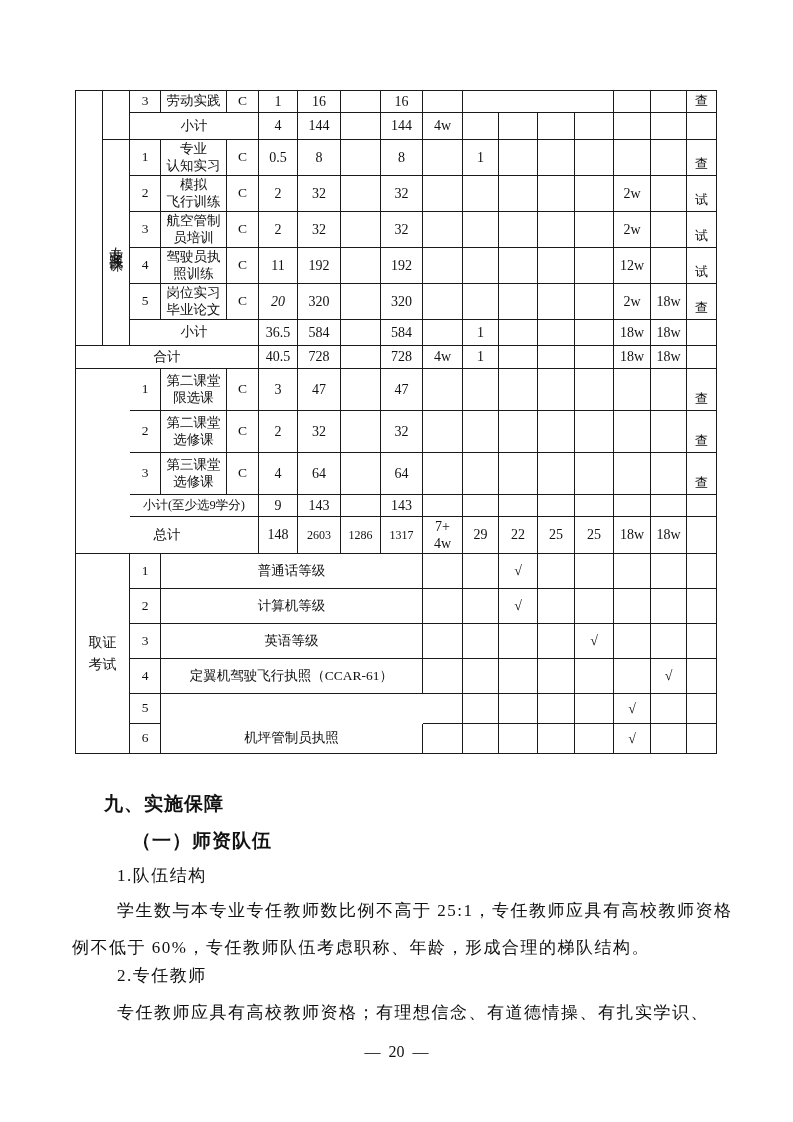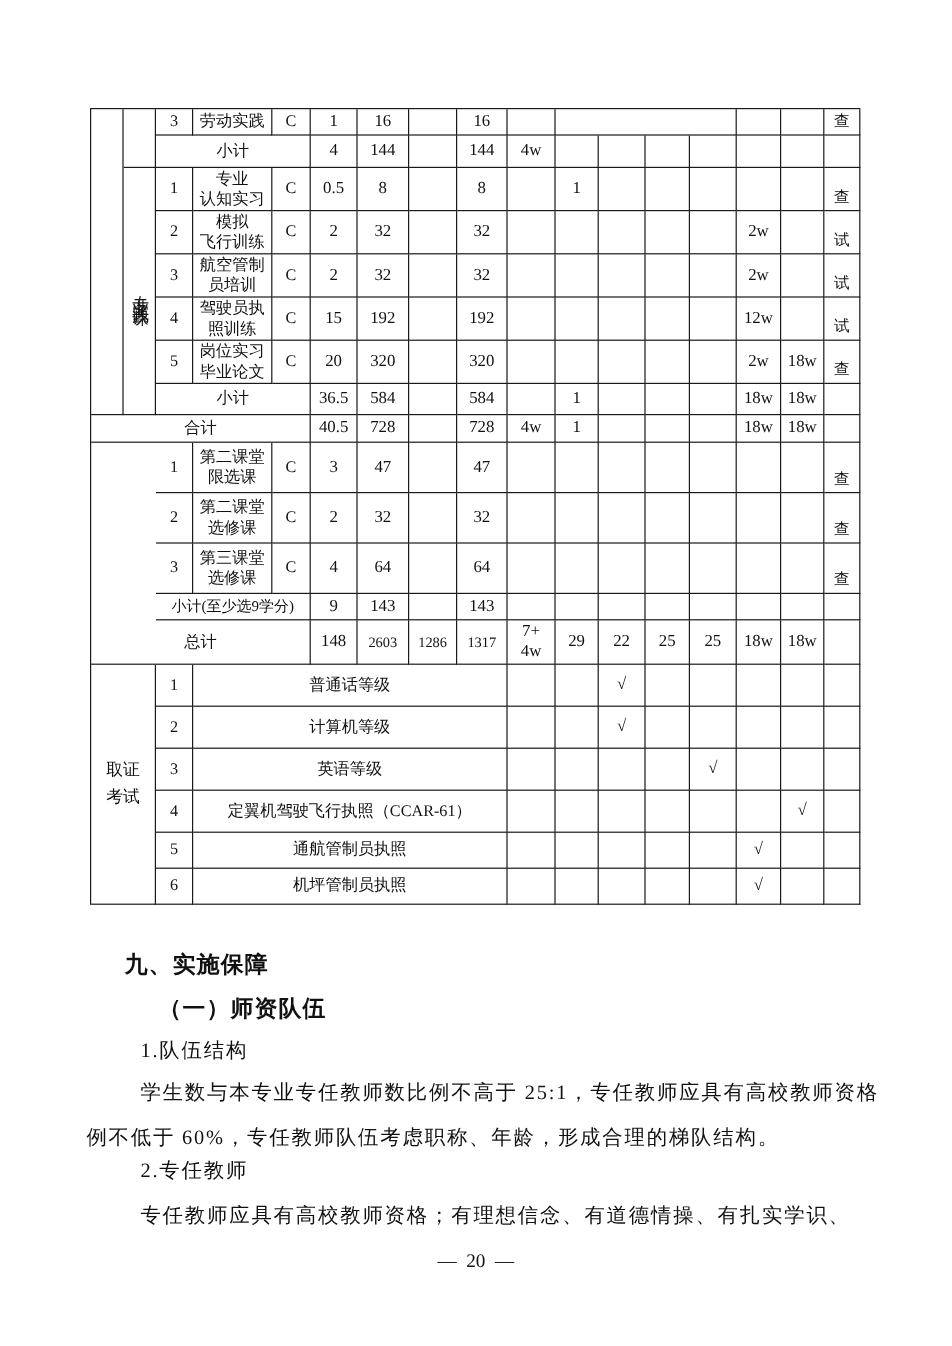--- a/index.html
+++ b/index.html
@@ -135,37 +135,37 @@
       <div class="cell" style="grid-area: 5 / 12 / span 1 / span 1;"></div>
       <div class="cell" style="grid-area: 5 / 13 / span 1 / span 1;"></div>
       <div class="cell" style="grid-area: 5 / 14 / span 1 / span 1;"></div>
       <div class="cell num" style="grid-area: 5 / 15 / span 1 / span 1;">2w</div>
       <div class="cell" style="grid-area: 5 / 16 / span 1 / span 1;"></div>
       <div class="cell exam" style="grid-area: 5 / 17 / span 1 / span 1;">试</div>
       <div class="cell" style="grid-area: 6 / 3 / span 1 / span 1;">4</div>
       <div class="cell" style="grid-area: 6 / 4 / span 1 / span 1;">驾驶员执
 照训练</div>
       <div class="cell" style="grid-area: 6 / 5 / span 1 / span 1;">C</div>
-      <div class="cell num" style="grid-area: 6 / 6 / span 1 / span 1;">15</div>
+      <div class="cell num" style="grid-area: 6 / 6 / span 1 / span 1;">11</div>
       <div class="cell num" style="grid-area: 6 / 7 / span 1 / span 1;">192</div>
       <div class="cell" style="grid-area: 6 / 8 / span 1 / span 1;"></div>
       <div class="cell num" style="grid-area: 6 / 9 / span 1 / span 1;">192</div>
       <div class="cell" style="grid-area: 6 / 10 / span 1 / span 1;"></div>
       <div class="cell" style="grid-area: 6 / 11 / span 1 / span 1;"></div>
       <div class="cell" style="grid-area: 6 / 12 / span 1 / span 1;"></div>
       <div class="cell" style="grid-area: 6 / 13 / span 1 / span 1;"></div>
       <div class="cell" style="grid-area: 6 / 14 / span 1 / span 1;"></div>
       <div class="cell num" style="grid-area: 6 / 15 / span 1 / span 1;">12w</div>
       <div class="cell" style="grid-area: 6 / 16 / span 1 / span 1;"></div>
       <div class="cell exam" style="grid-area: 6 / 17 / span 1 / span 1;">试</div>
       <div class="cell" style="grid-area: 7 / 3 / span 1 / span 1;">5</div>
       <div class="cell" style="grid-area: 7 / 4 / span 1 / span 1;">岗位实习
 毕业论文</div>
       <div class="cell" style="grid-area: 7 / 5 / span 1 / span 1;">C</div>
-      <div class="cell num" style="grid-area: 7 / 6 / span 1 / span 1;">20</div>
+      <div class="cell num" style="grid-area: 7 / 6 / span 1 / span 1; font-style: italic;">20</div>
       <div class="cell num" style="grid-area: 7 / 7 / span 1 / span 1;">320</div>
       <div class="cell" style="grid-area: 7 / 8 / span 1 / span 1;"></div>
       <div class="cell num" style="grid-area: 7 / 9 / span 1 / span 1;">320</div>
       <div class="cell" style="grid-area: 7 / 10 / span 1 / span 1;"></div>
       <div class="cell" style="grid-area: 7 / 11 / span 1 / span 1;"></div>
       <div class="cell" style="grid-area: 7 / 12 / span 1 / span 1;"></div>
       <div class="cell" style="grid-area: 7 / 13 / span 1 / span 1;"></div>
       <div class="cell" style="grid-area: 7 / 14 / span 1 / span 1;"></div>
       <div class="cell num" style="grid-area: 7 / 15 / span 1 / span 1;">2w</div>
       <div class="cell num" style="grid-area: 7 / 16 / span 1 / span 1;">18w</div>
@@ -307,21 +307,20 @@
       <div class="cell" style="grid-area: 18 / 4 / span 1 / span 6;">定翼机驾驶飞行执照（CCAR-61）</div>
       <div class="cell" style="grid-area: 18 / 10 / span 1 / span 1;"></div>
       <div class="cell" style="grid-area: 18 / 11 / span 1 / span 1;"></div>
       <div class="cell" style="grid-area: 18 / 12 / span 1 / span 1;"></div>
       <div class="cell" style="grid-area: 18 / 13 / span 1 / span 1;"></div>
       <div class="cell" style="grid-area: 18 / 14 / span 1 / span 1;"></div>
       <div class="cell" style="grid-area: 18 / 15 / span 1 / span 1;"></div>
       <div class="cell num" style="grid-area: 18 / 16 / span 1 / span 1;">√</div>
       <div class="cell" style="grid-area: 18 / 17 / span 1 / span 1;"></div>
       <div class="cell" style="grid-area: 19 / 3 / span 1 / span 1;">5</div>
-      <div class="cell" style="grid-area: 19 / 4 / span 1 / span 6;">通航管制员执照</div>
       <div class="cell" style="grid-area: 19 / 10 / span 1 / span 1;"></div>
       <div class="cell" style="grid-area: 19 / 11 / span 1 / span 1;"></div>
       <div class="cell" style="grid-area: 19 / 12 / span 1 / span 1;"></div>
       <div class="cell" style="grid-area: 19 / 13 / span 1 / span 1;"></div>
       <div class="cell" style="grid-area: 19 / 14 / span 1 / span 1;"></div>
       <div class="cell num" style="grid-area: 19 / 15 / span 1 / span 1;">√</div>
       <div class="cell" style="grid-area: 19 / 16 / span 1 / span 1;"></div>
       <div class="cell" style="grid-area: 19 / 17 / span 1 / span 1;"></div>
       <div class="cell" style="grid-area: 20 / 3 / span 1 / span 1;">6</div>
       <div class="cell" style="grid-area: 20 / 4 / span 1 / span 6;">机坪管制员执照</div>

